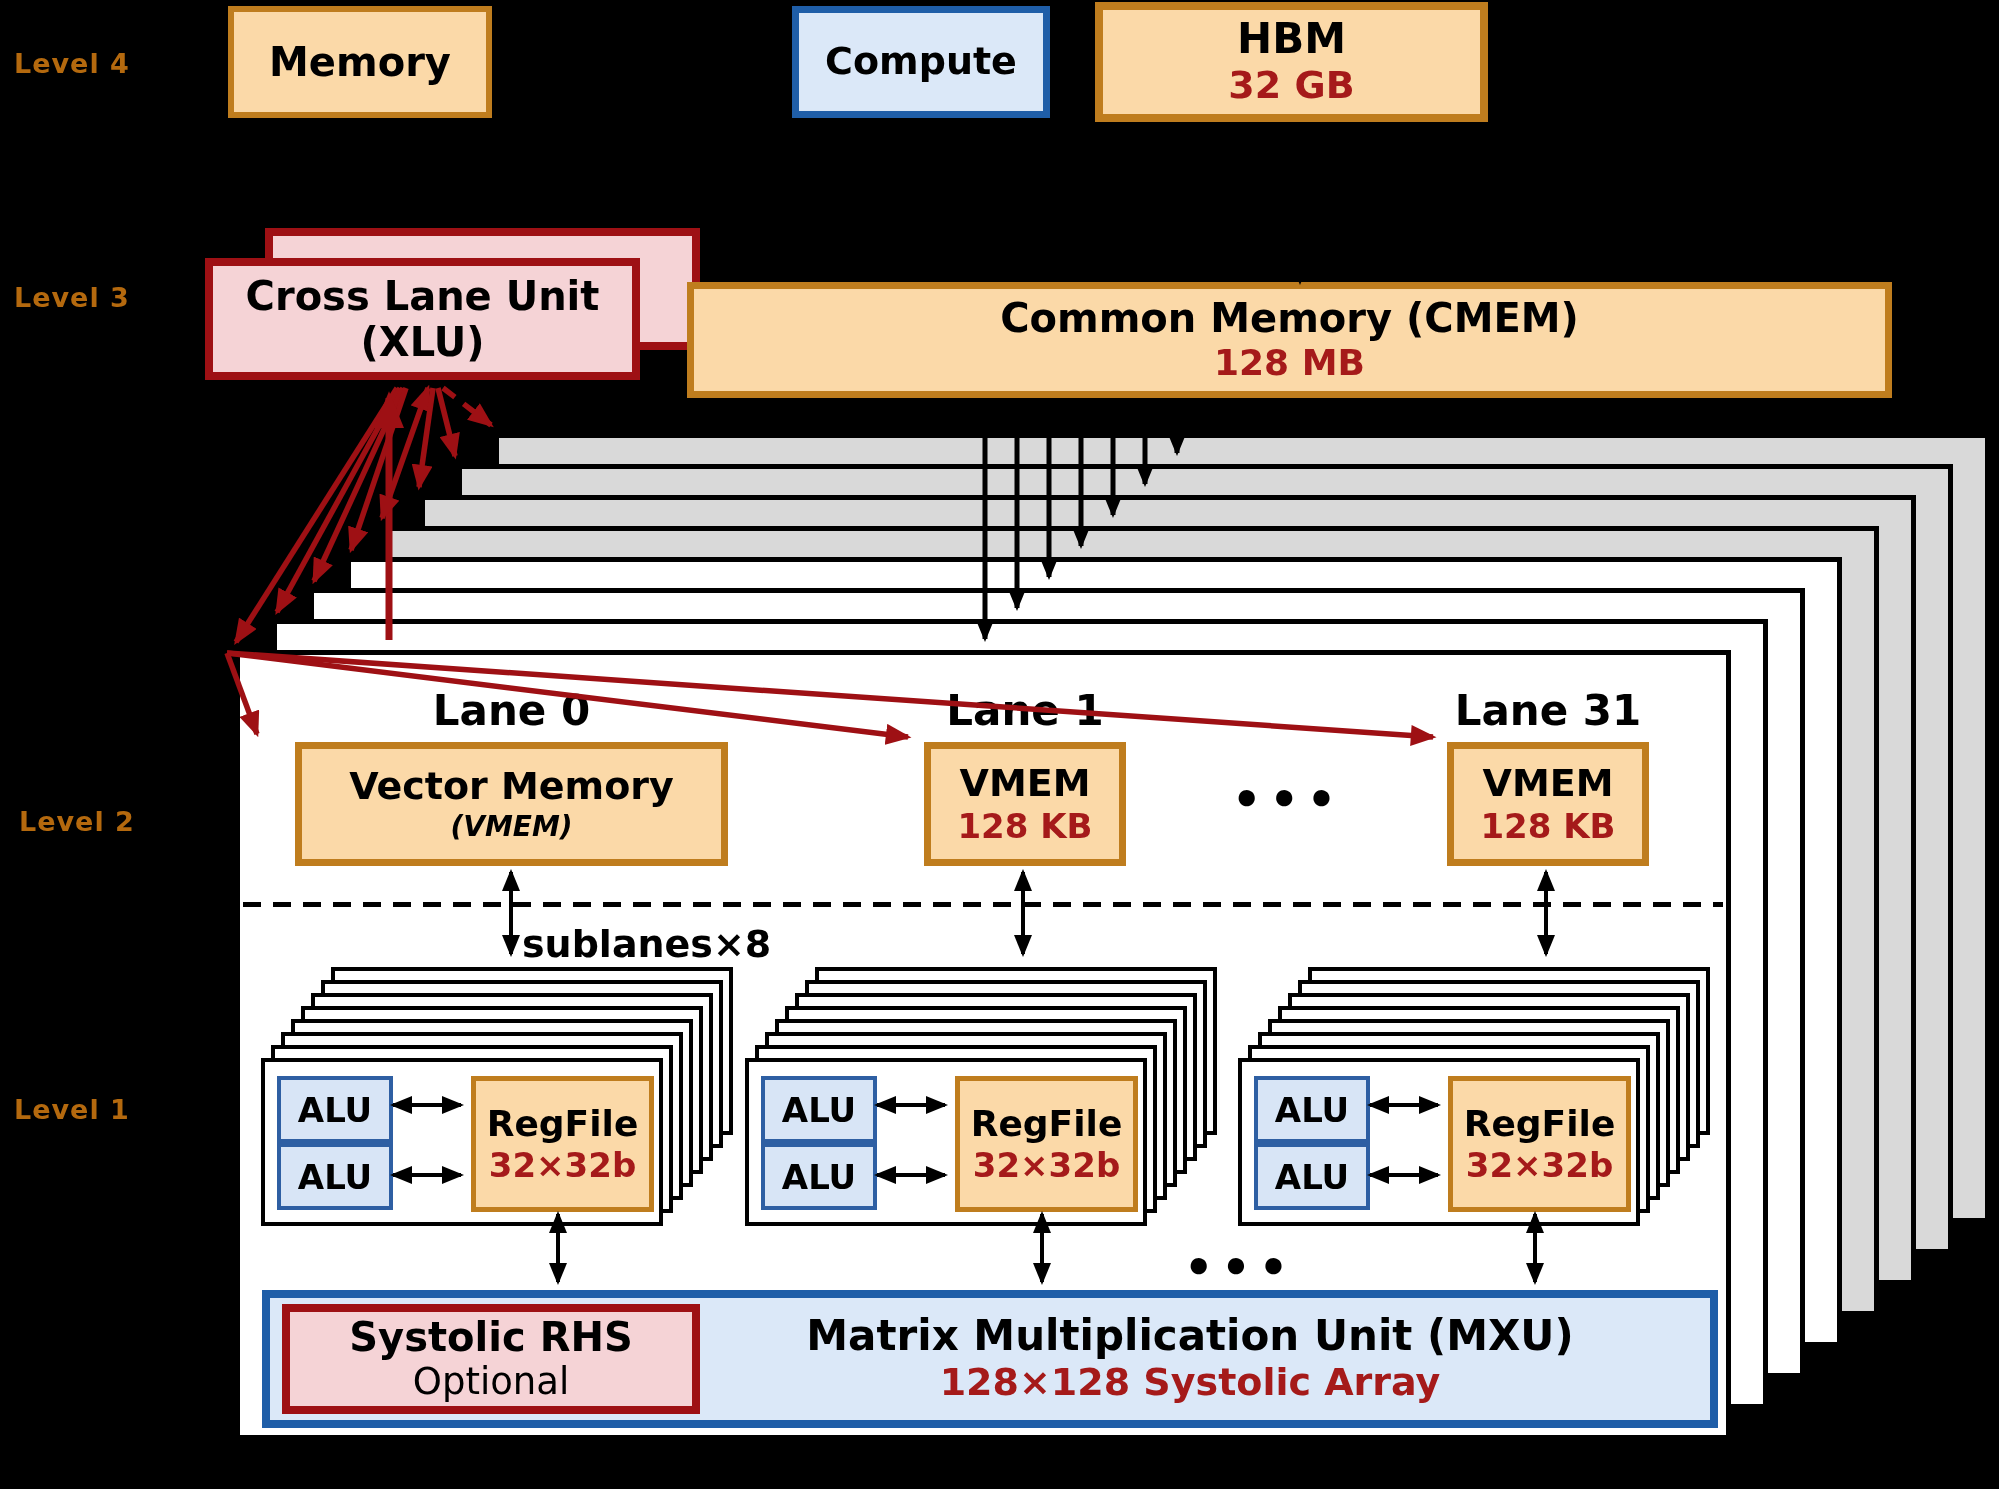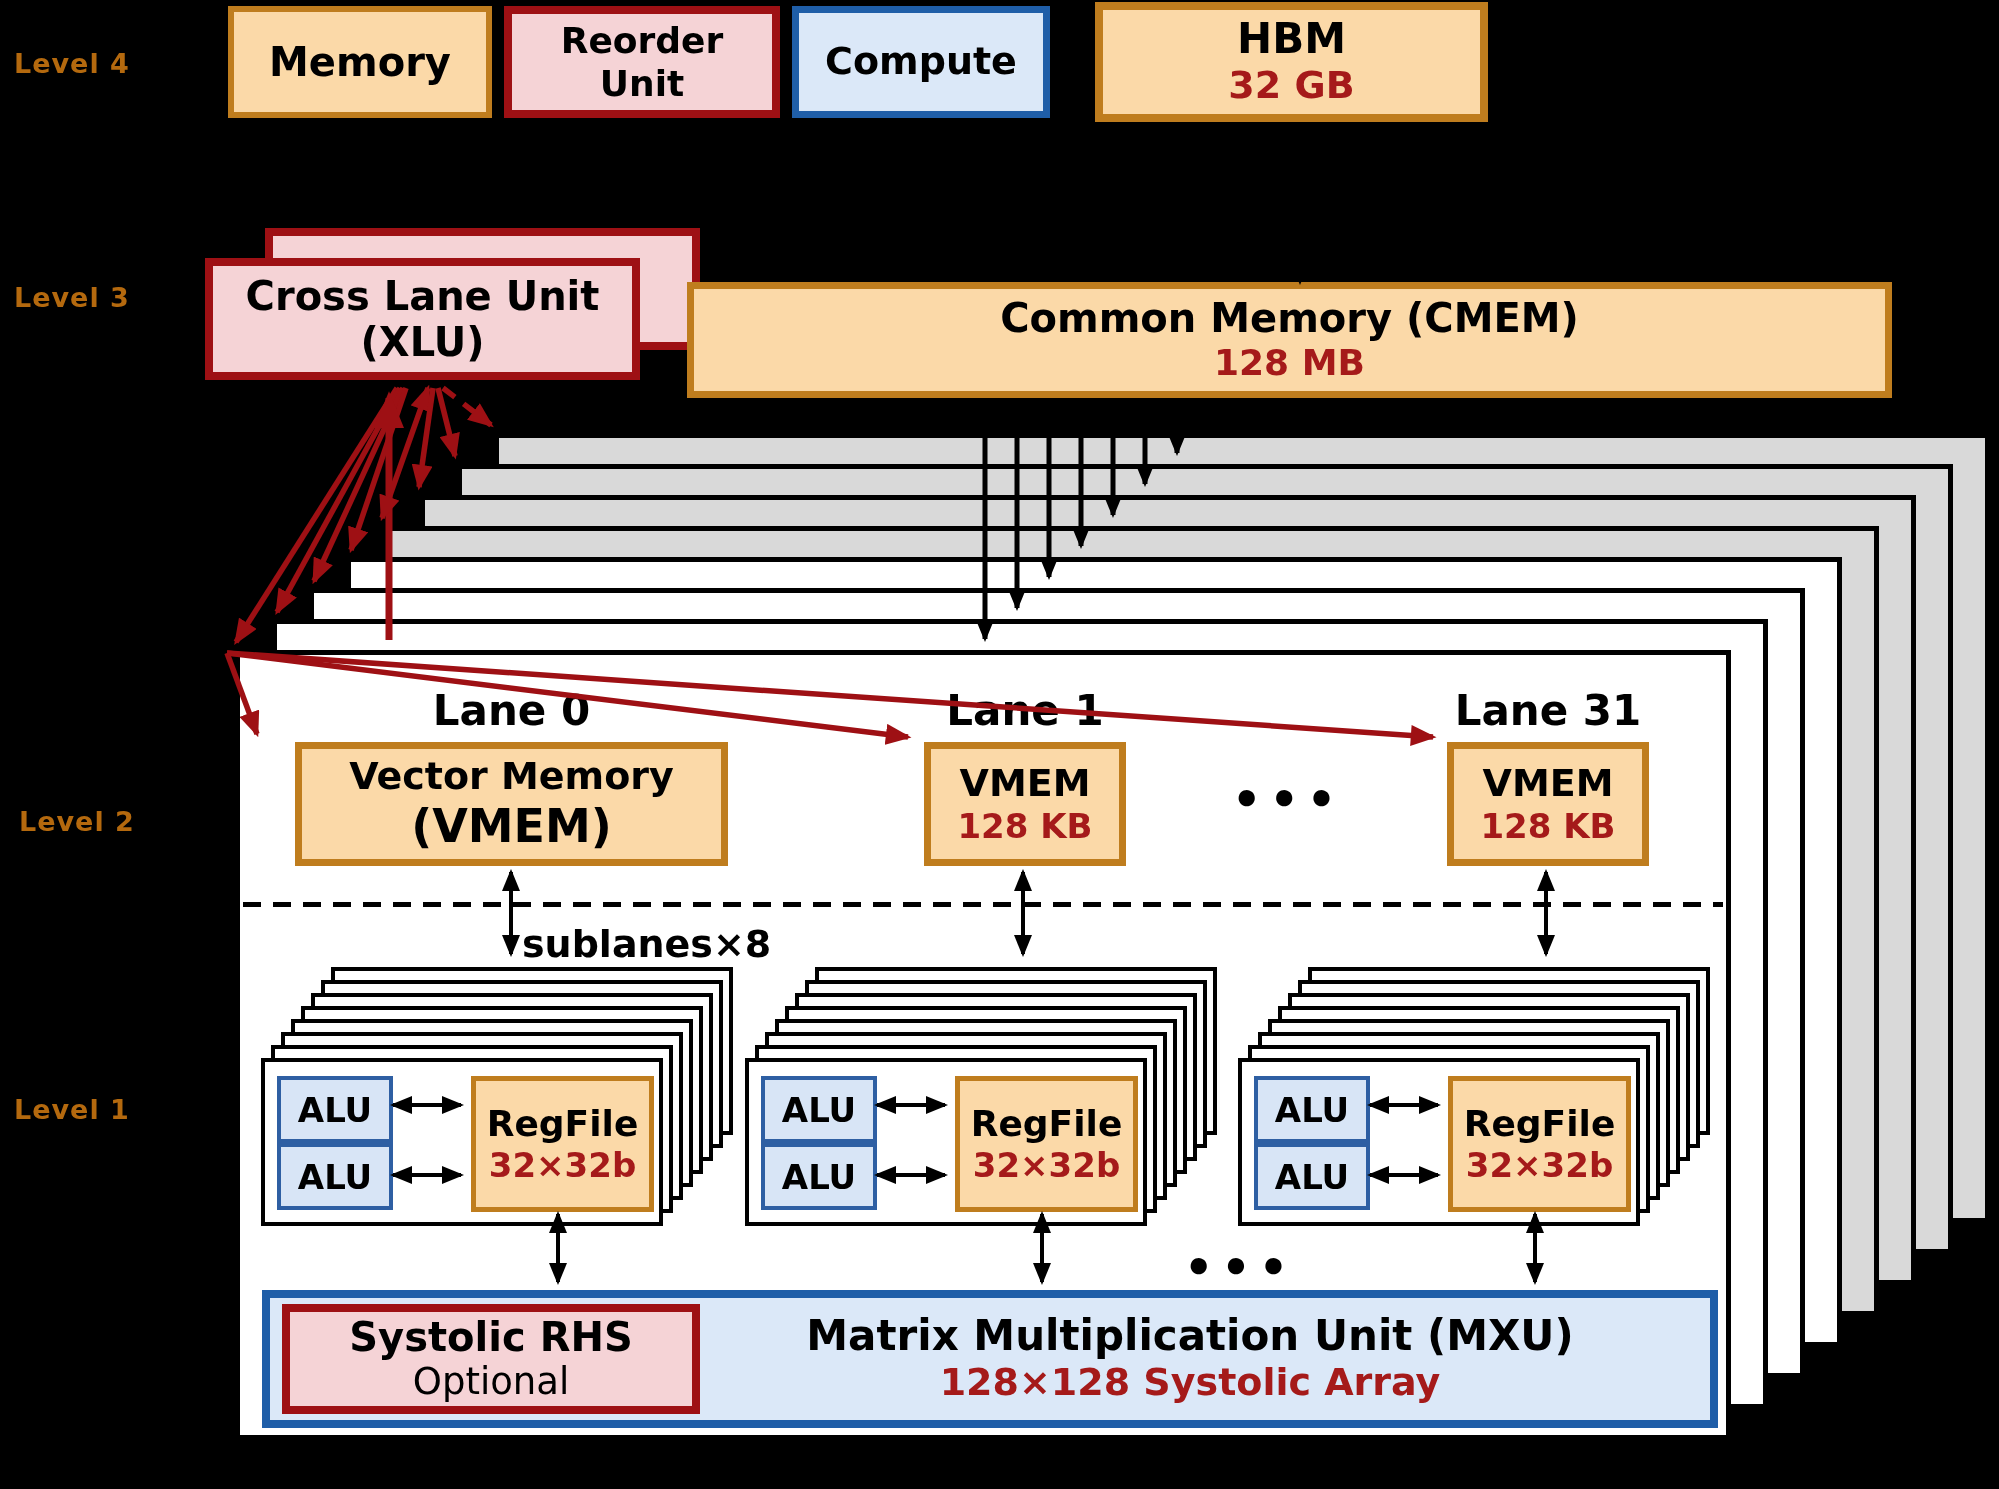--- a/index.html
+++ b/index.html
@@ -67,24 +67,20 @@
 <div class="canvas">
 
   <div class="lvl" style="left:14px;top:48px;">Level 4</div>
   <div class="lvl" style="left:14px;top:282px;">Level 3</div>
   <div class="lvl" style="left:19px;top:806px;">Level 2</div>
   <div class="lvl" style="left:14px;top:1094px;">Level 1</div>
 
   <div class="box b-mem" style="left:228px;top:6px;width:264px;height:112px;">
     <div class="t-big">Memory</div>
   </div>
-  <div class="box b-re" style="left:504px;top:6px;width:276px;height:112px;">
-    <div class="t-med">Reorder</div>
-    <div class="t-med">Unit</div>
-  </div>
   <div class="box b-co" style="left:792px;top:6px;width:258px;height:112px;">
     <div class="t-med" style="font-size:38px;">Compute</div>
   </div>
   <div class="box b-mem8" style="left:1095px;top:2px;width:393px;height:120px;">
     <div class="t-big" style="font-size:42px;">HBM</div>
     <div class="t-val" style="font-size:38px;">32 GB</div>
   </div>
 
   <div class="box b-re" style="left:265px;top:228px;width:435px;height:122px;"></div>
   <div class="box b-re" style="left:205px;top:258px;width:435px;height:122px;">
@@ -97,21 +93,21 @@
   </div>
 
   <div id="lane-panel"></div>
 
   <div class="lane-label" style="left:295px;top:686px;width:433px;">Lane 0</div>
   <div class="lane-label" style="left:924px;top:686px;width:202px;">Lane 1</div>
   <div class="lane-label" style="left:1447px;top:686px;width:202px;">Lane 31</div>
 
   <div class="box b-mem8" style="left:295px;top:742px;width:433px;height:124px;border-width:7px;">
     <div class="t-med" style="font-size:38px;">Vector Memory</div>
-    <div class="t-med" style="font-size:46px;">(VMEM)</div>
+    <div class="t-med" style="font-size:28px;font-style:italic;">(VMEM)</div>
   </div>
   <div class="box b-mem8" style="left:924px;top:742px;width:202px;height:124px;border-width:7px;">
     <div class="t-med" style="font-size:38px;">VMEM</div>
     <div class="t-val">128 KB</div>
   </div>
   <div class="box b-mem8" style="left:1447px;top:742px;width:202px;height:124px;border-width:7px;">
     <div class="t-med" style="font-size:38px;">VMEM</div>
     <div class="t-val">128 KB</div>
   </div>
 

